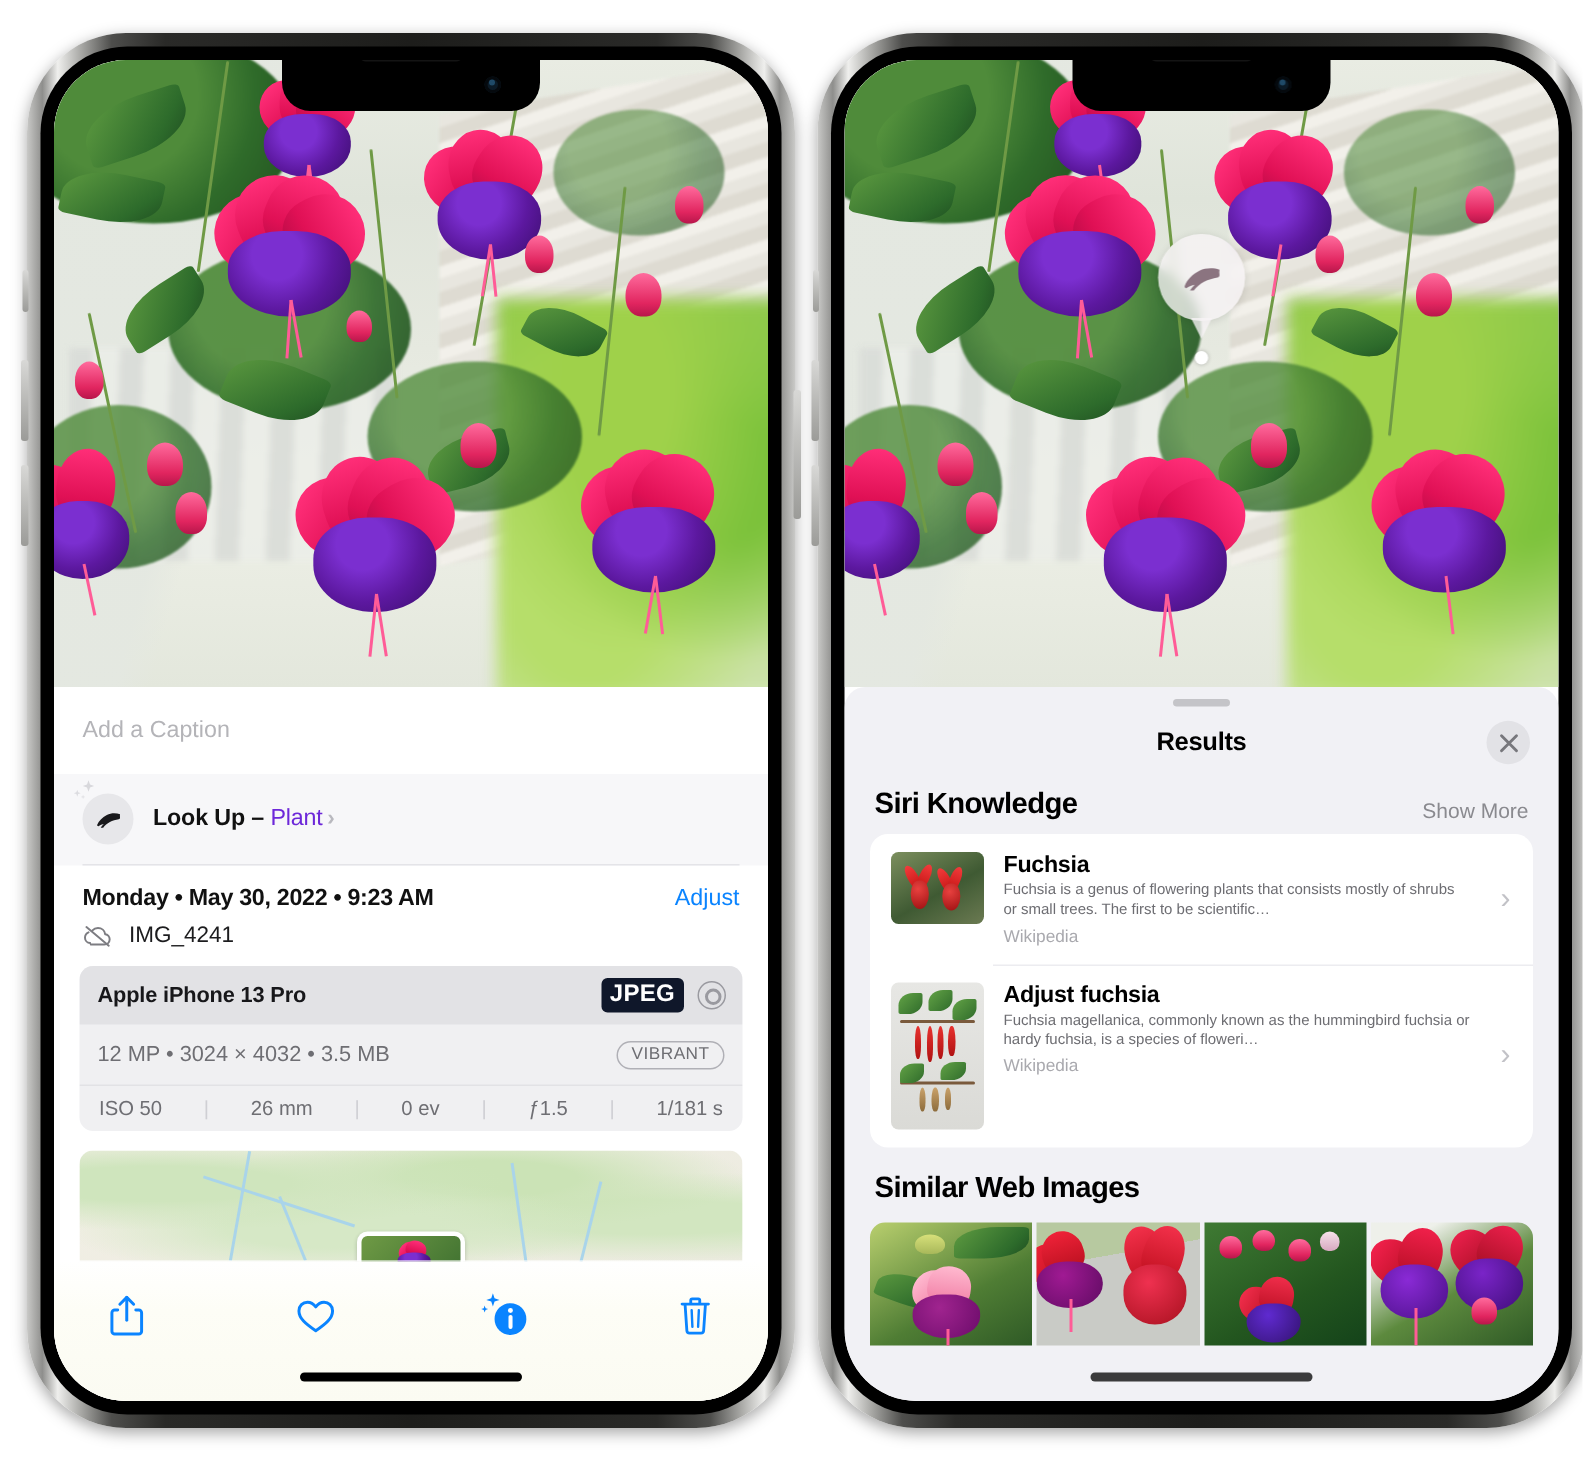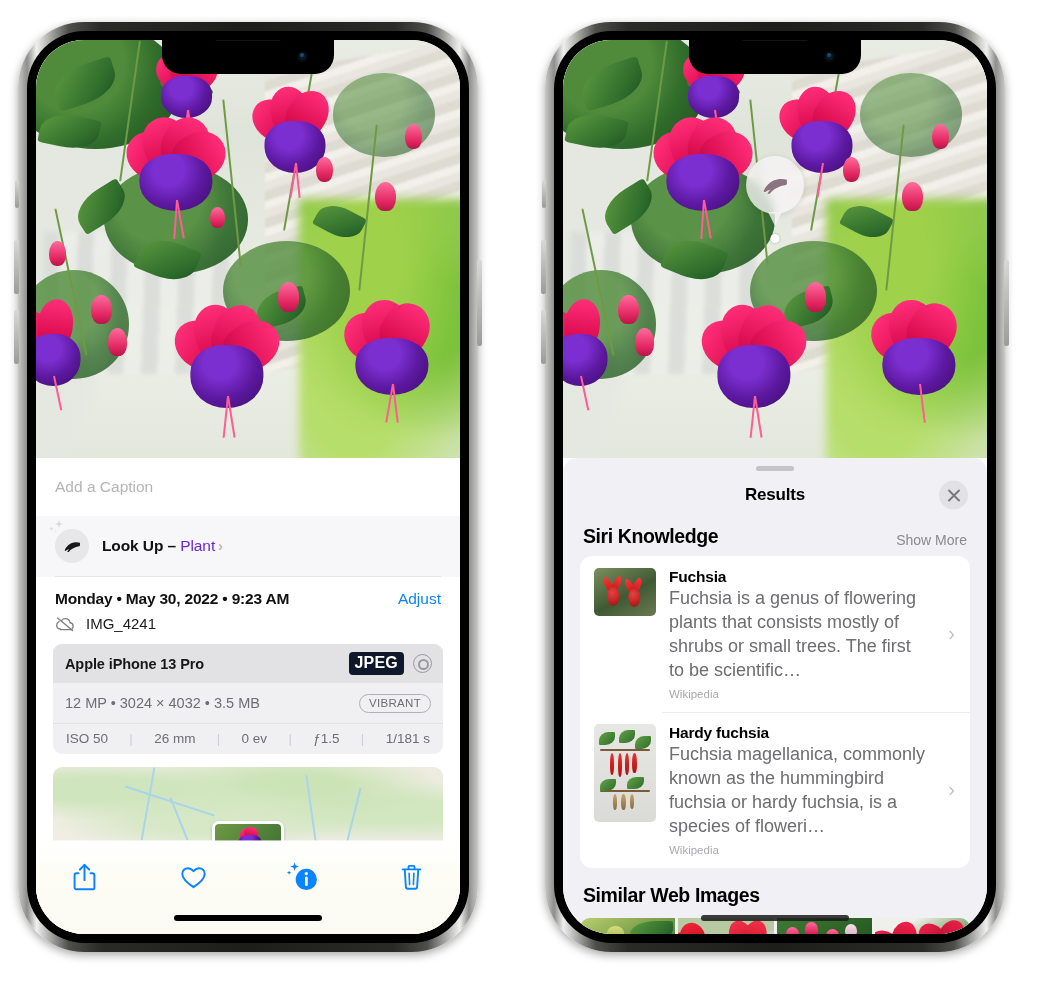--- a/index.html
+++ b/index.html
@@ -4,21 +4,21 @@
 <style>
   * { margin:0; padding:0; box-sizing:border-box; }
   html,body{
     width:1055px; height:985px; background:#ffffff;
     font-family:"Liberation Sans", sans-serif;
     overflow:hidden;
   }
   .stage{ position:relative; width:1055px; height:985px; }
 
   
-  .phone{ position:absolute; width:460px; height:930px;padding-left:17px; }
+  .phone{ position:absolute; width:512px; height:930px;padding-left:17px; }
   .phone.left{ left:18px; top:22px; }
   .phone.right{ left:545px; top:22px; }
 
   .band{
     position:absolute; inset:0; border-radius:66px;
     background:linear-gradient(90deg,#c9c9c7 0%,#8e8e8c 2%,#efefed 4%,#a9a9a6 7%,#4e4e4c 11%,
       #2a2a28 18%, #1d1d1b 50%, #2a2a28 82%, #4e4e4c 89%, #a9a9a6 93%, #efefed 96%, #8e8e8c 98%, #c9c9c7 100%);
     box-shadow:0 3px 10px rgba(0,0,0,.35);
   }
   .bezel{
@@ -261,21 +261,21 @@
     margin:0 17px; background:#fff; border-radius:12px; overflow:hidden;
   }
   .kb-row{ display:flex; gap:13px; padding:12px 13px 12px 14px; position:relative; align-items:flex-start; }
   .kb-row + .kb-row::before{
     content:""; position:absolute; left:82px; right:0; top:0; height:1px; background:#ececf0;
   }
   .kb-thumb{ width:62px; height:48px; border-radius:5px; overflow:hidden; flex:none; position:relative; }
   .kb-thumb.tall{ height:98px; }
   .kb-body{ flex:1; min-width:0; padding-right:6px; }
   .kb-title{ font-size:15.5px; font-weight:700; color:#000; letter-spacing:-.2px; }
-  .kb-desc{ font-size:18px; color:#6d6d72; line-height:1.33; margin-top:1px; }
+  .kb-desc{ font-size:10px; color:#6d6d72; line-height:1.33; margin-top:1px; }
   .kb-src{ font-size:11.5px; color:#a9a9ae; margin-top:5px; }
   .kb-chev{ align-self:center; color:#c2c2c7; font-size:20px; flex:none; padding-right:2px; }
 
   .webimgs{ display:flex; gap:3px; padding:0 17px; margin-top:7px; }
   .webimg{ flex:1; height:82px; border-radius:0; overflow:hidden; position:relative; }
   .webimgs .webimg:first-child{ border-radius:10px 0 0 0; }
   .webimgs .webimg:last-child{ border-radius:0 10px 0 0; }
 </style>
 </head>
 <body>
@@ -652,21 +652,21 @@
               <div class="leafone" style="left:54%;top:54%;width:26%;height:13%;background:linear-gradient(135deg,#63a346,#2f6b2b);"></div>
               <div class="bud" style="left:26%;top:30%;width:7%;height:22%;background:linear-gradient(180deg,#e8312e,#b01212);"></div>
               <div class="bud" style="left:38%;top:30%;width:7%;height:24%;background:linear-gradient(180deg,#e8312e,#b01212);"></div>
               <div class="bud" style="left:50%;top:30%;width:7%;height:22%;background:linear-gradient(180deg,#e8312e,#b01212);"></div>
               <div class="bud" style="left:62%;top:30%;width:7%;height:20%;background:linear-gradient(180deg,#e8312e,#b01212);"></div>
               <div class="bud" style="left:30%;top:72%;width:7%;height:16%;background:linear-gradient(180deg,#caa26a,#8d6c3c);"></div>
               <div class="bud" style="left:44%;top:72%;width:7%;height:16%;background:linear-gradient(180deg,#caa26a,#8d6c3c);"></div>
               <div class="bud" style="left:58%;top:72%;width:7%;height:15%;background:linear-gradient(180deg,#caa26a,#8d6c3c);"></div>
             </div>
             <div class="kb-body">
-              <div class="kb-title">Hardy fuchsia</div>
+              <div class="kb-title">Adjust fuchsia</div>
               <div class="kb-desc">Fuchsia magellanica, commonly known as the hummingbird fuchsia or hardy fuchsia, is a species of floweri…</div>
               <div class="kb-src">Wikipedia</div>
             </div>
             <div class="kb-chev">›</div>
           </div>
         </div>
 
         <div class="sec-head" style="padding-top:16px;padding-bottom:4px;">
           <div class="sec-title">Similar Web Images</div>
         </div>

